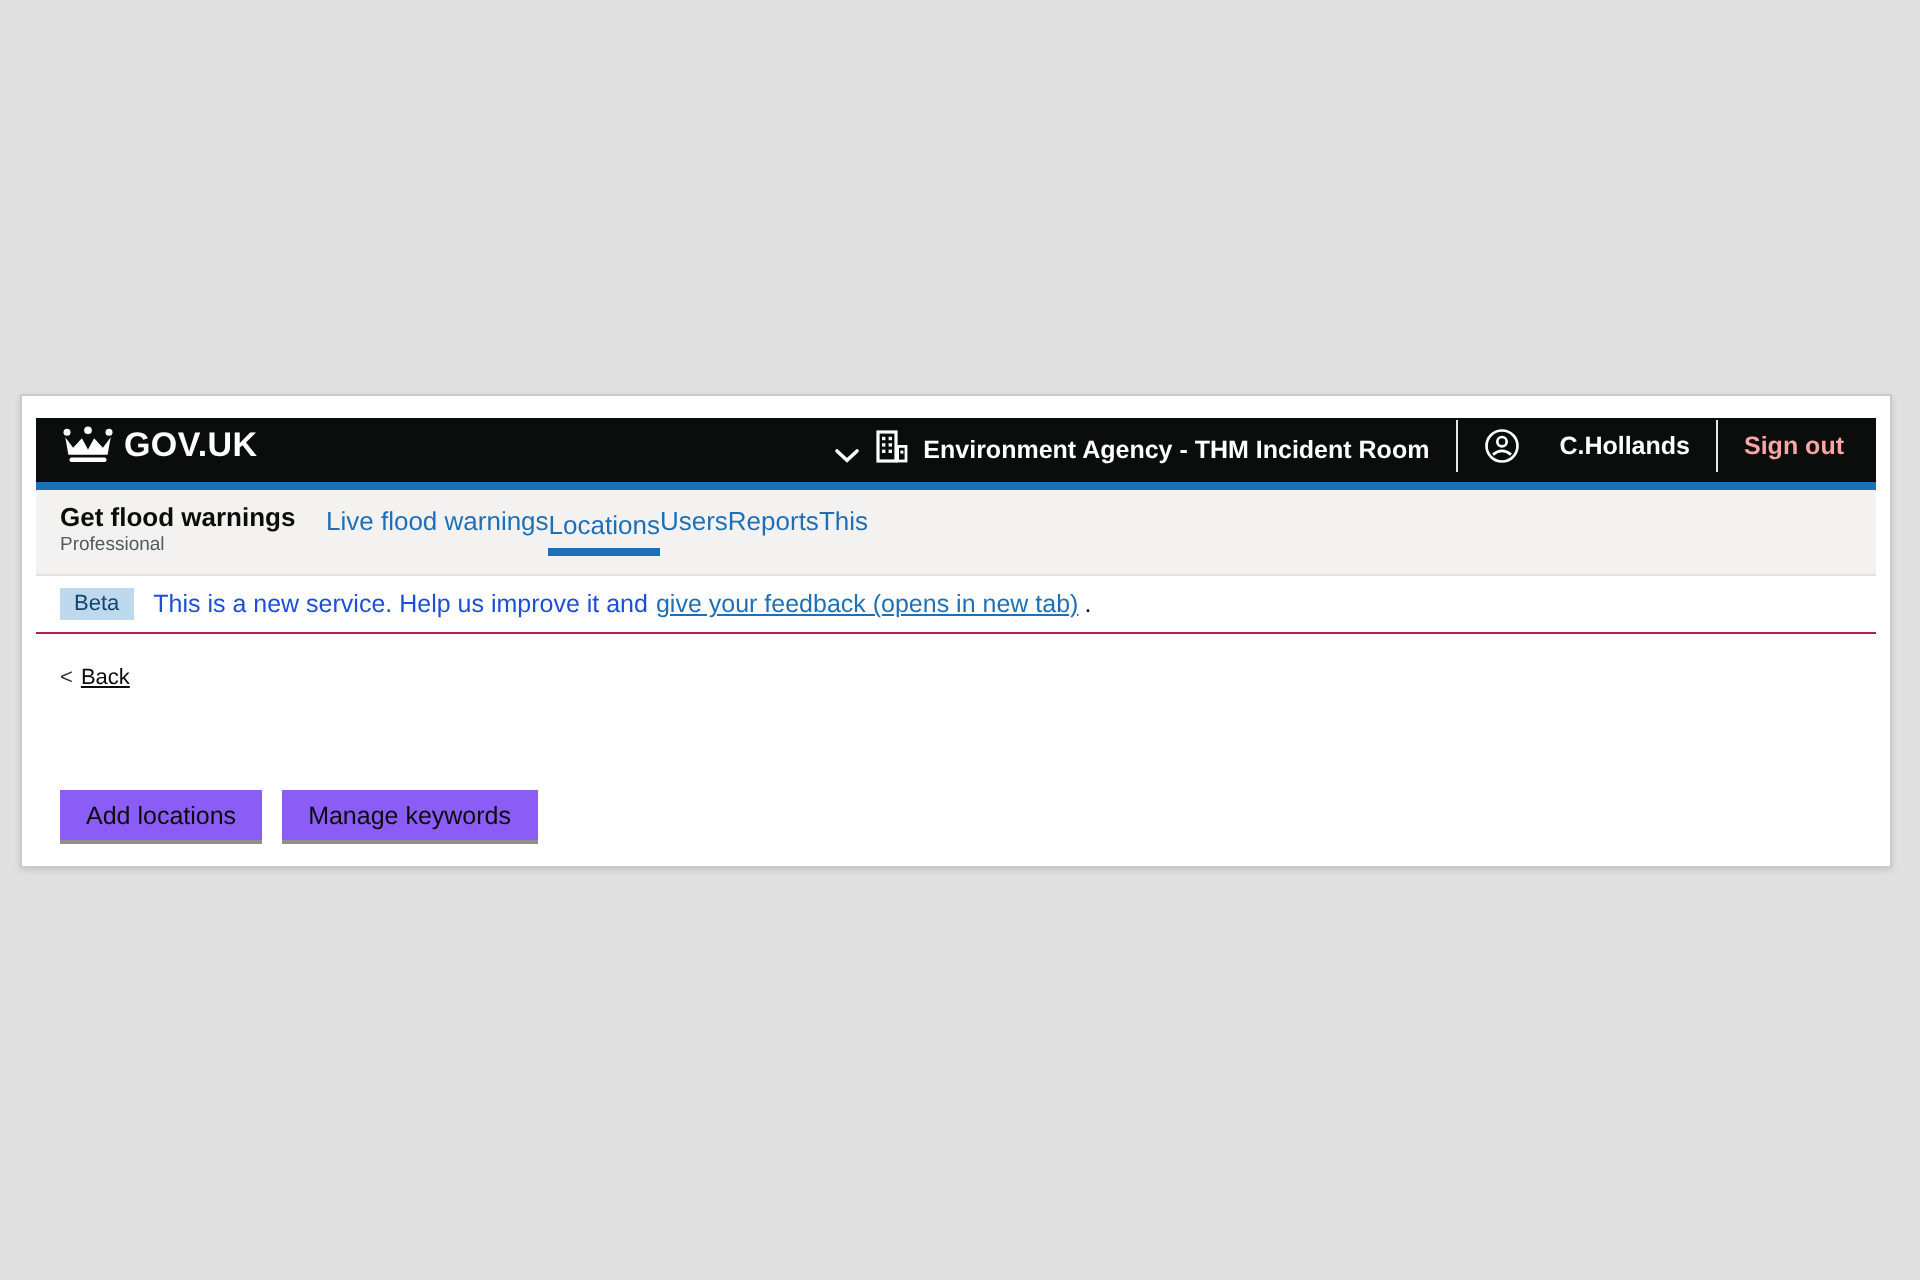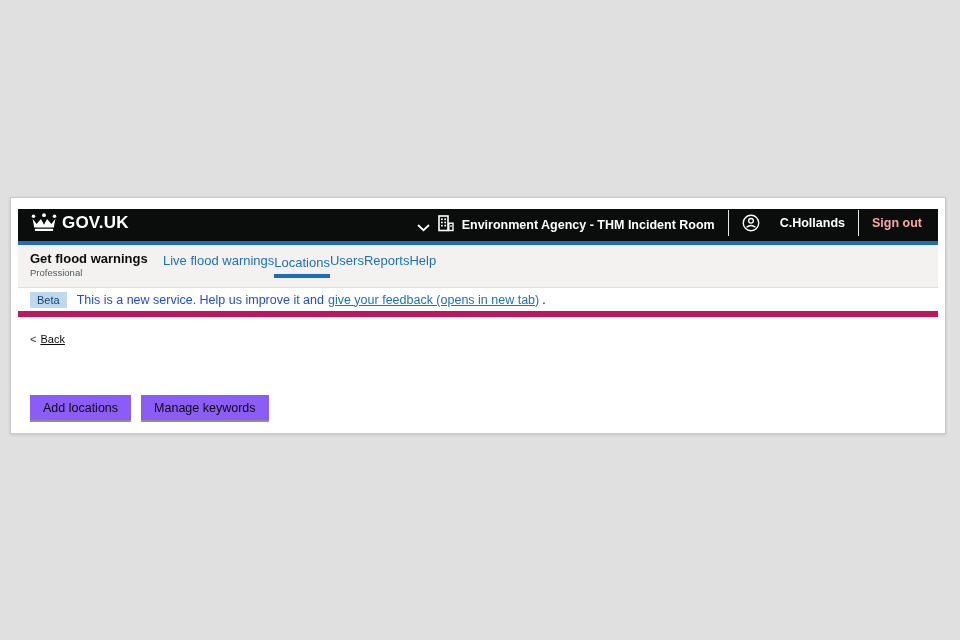--- a/index.html
+++ b/index.html
@@ -59,21 +59,21 @@
   .nav-links { display: flex; align-items: center; }
   .nav-link {
     font-size: 13px; color: #1d70b8; text-decoration: none; cursor: pointer;
     padding-bottom: 8px; border-bottom: 4px solid transparent; white-space: nowrap;
   }
   .nav-link.active { padding-bottom: 4px; border-bottom-color: #1d70b8; }
 
   
   .phase-banner {
     height: 29px;
-    border-bottom: 6px solid #be185d;
+    border-bottom: 1px solid #be185d;
     display: flex; align-items: center;
     padding: 0 12px;
     background: #fff;
     font-size: 12.5px;
   }
   .beta-tag {
     background: #bed8ee; color: #12436d;
     font-size: 11px; line-height: 16px;
     padding: 0 7px; margin-right: 10px;
   }
@@ -175,21 +175,21 @@
   <div class="service-nav">
     <div class="service-title">
       <div class="service-name">Get flood warnings</div>
       <div class="service-desc">Professional</div>
     </div>
     <nav class="nav-links">
       <a class="nav-link">Live flood warnings</a>
       <a class="nav-link active">Locations</a>
       <a class="nav-link">Users</a>
       <a class="nav-link">Reports</a>
-      <a class="nav-link">Help</a>
+      <a class="nav-link">This</a>
     </nav>
   </div>
 
   <div class="phase-banner">
     <span class="beta-tag">Beta</span>
     <span class="phase-text">This is a new service. Help us improve it and</span>
     <a class="phase-link">give your feedback (opens in new tab)</a>
     <span class="phase-suffix">.</span>
   </div>
 

